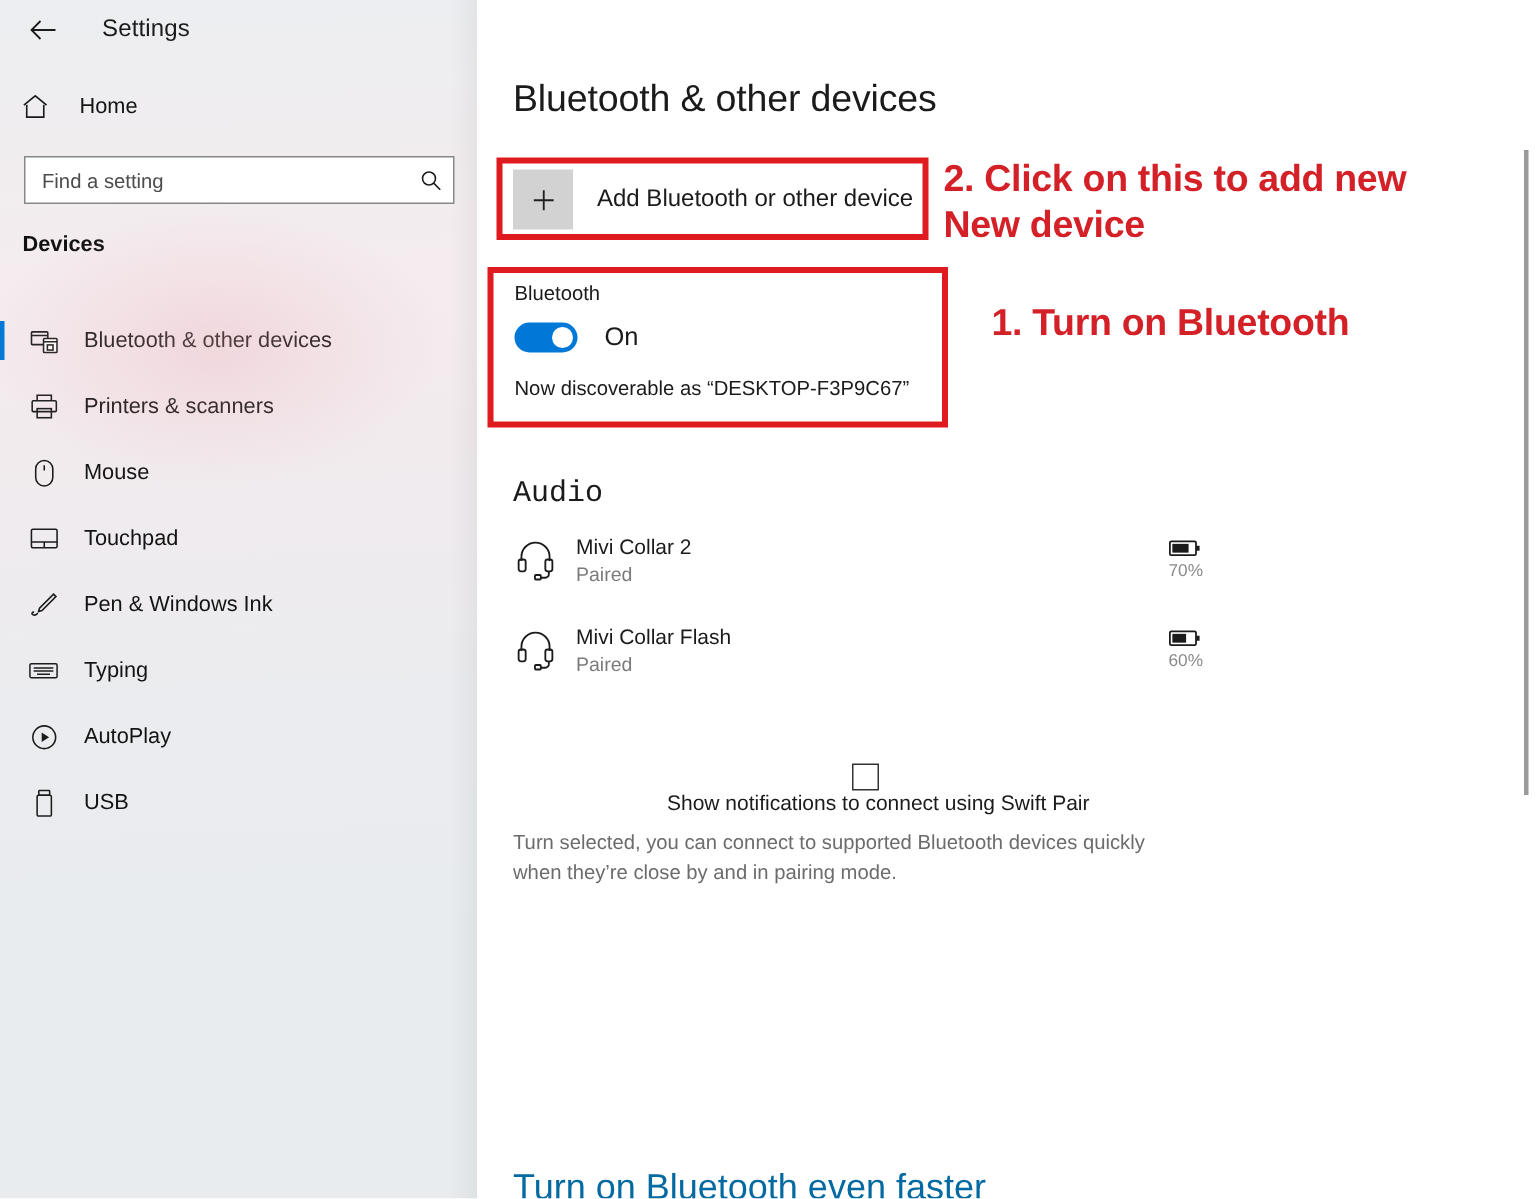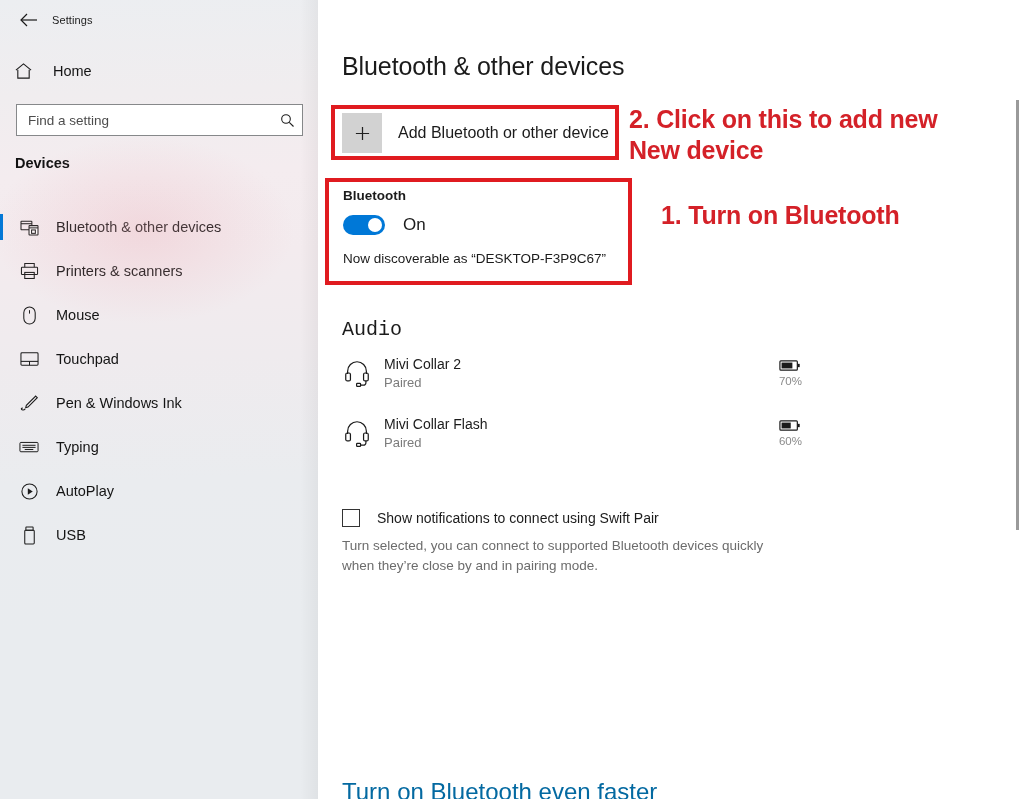--- a/index.html
+++ b/index.html
@@ -52,23 +52,23 @@
     display: flex; align-items: center;
   }
   .back-btn {
     width: 40px; height: 30px;
     margin-left: 8px;
     display: flex; align-items: center; justify-content: center;
     color: #1a1a1a;
   }
   .back-btn svg { display: block; }
   .settings-title {
-    font-size: 11px;
+    font-size: 16px;
     color: #1b1b1b;
-    margin-left: 4px;
+    margin-left: 20px;
     letter-spacing: 0.1px;
   }
 
   .home-row {
     position: absolute;
     left: 0; top: 56px;
     width: 318px; height: 30px;
     display: flex; align-items: center;
     padding-left: 14px;
   }
@@ -179,21 +179,21 @@
     line-height: 1;
   }
   #add-device-label {
     margin-left: 16px;
     font-size: 16px;
     color: #1b1b1b;
   }
 
   
   #bt-block { position: absolute; left: 25px; top: 188px; }
-  #bt-heading { font-size: 13.5px; color: #1b1b1b; font-weight: bold; }
+  #bt-heading { font-size: 13.5px; color: #1b1b1b; }
   #bt-toggle-row { display: flex; align-items: center; margin-top: 12px; }
   .switch {
     width: 42px; height: 20px;
     border-radius: 10px;
     background: #0078d7;
     position: relative;
   }
   .switch .knob {
     position: absolute;
     right: 3px; top: 3px;
@@ -218,21 +218,21 @@
   .device-status { font-size: 13px; color: #7b7b7b; line-height: 1.35; }
   .battery-cell {
     position: absolute;
     right: 0;
     display: flex; flex-direction: column; align-items: center;
   }
   .battery-pct { font-size: 11.5px; color: #8a8a8a; margin-top: 3px; }
 
   
   .opt-group { position: absolute; left: 24px; width: 470px; }
-  .opt-row { display: flex; align-items: center; }
+  .opt-row { display: flex; align-items: center; flex-direction: column; }
   .cbox {
     width: 18px; height: 18px;
     border: 1.6px solid #333333;
     background: #ffffff;
     min-width: 18px;
   }
   .opt-label { margin-left: 17px; font-size: 14px; color: #1b1b1b; }
   .opt-desc {
     margin-top: 9px; margin-left: 0;
     font-size: 13.5px; color: #6c6c6c;

